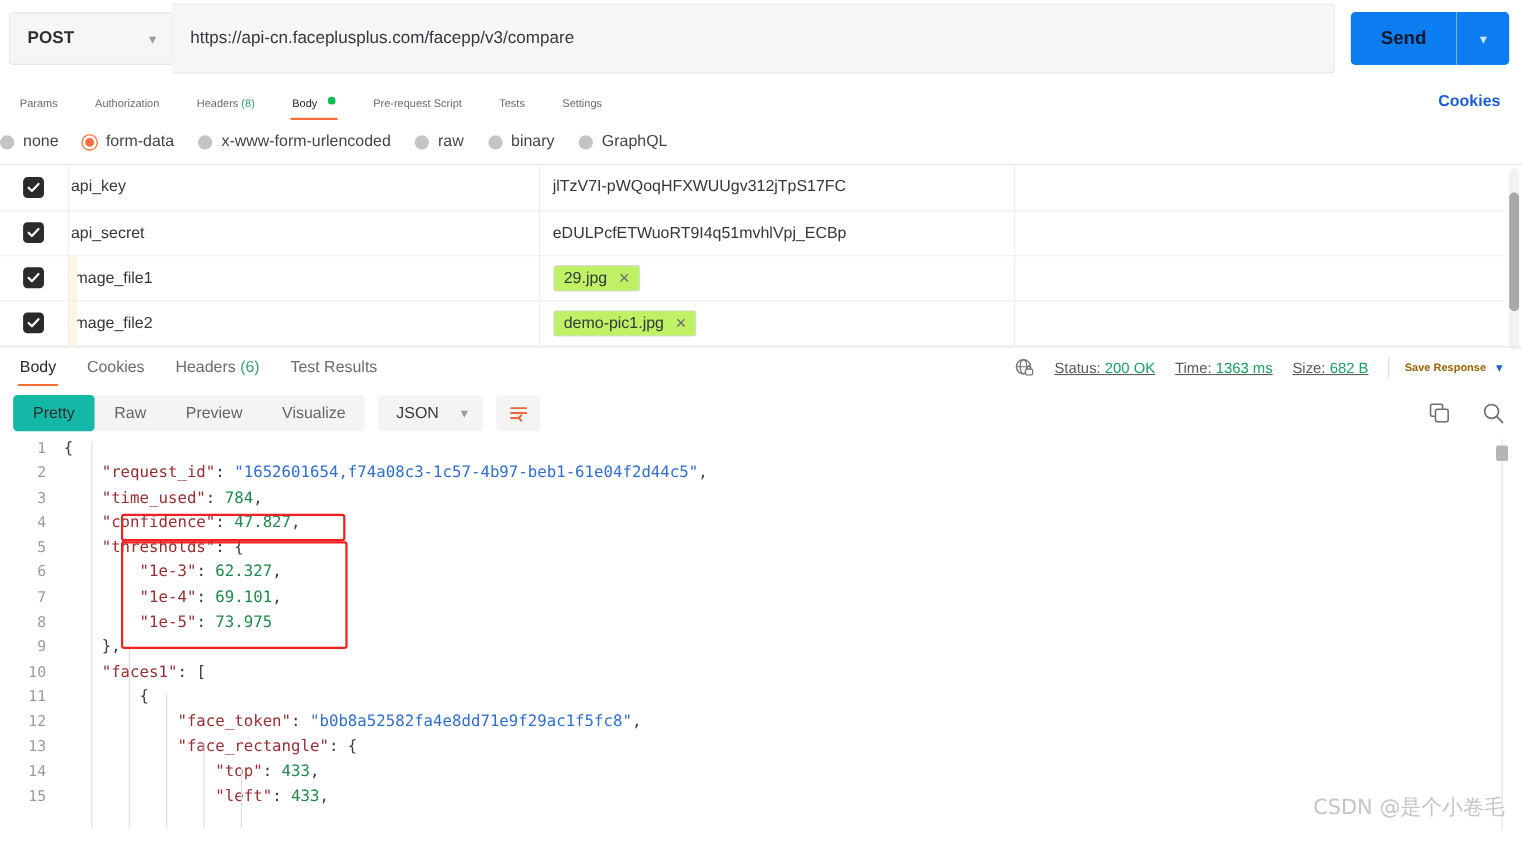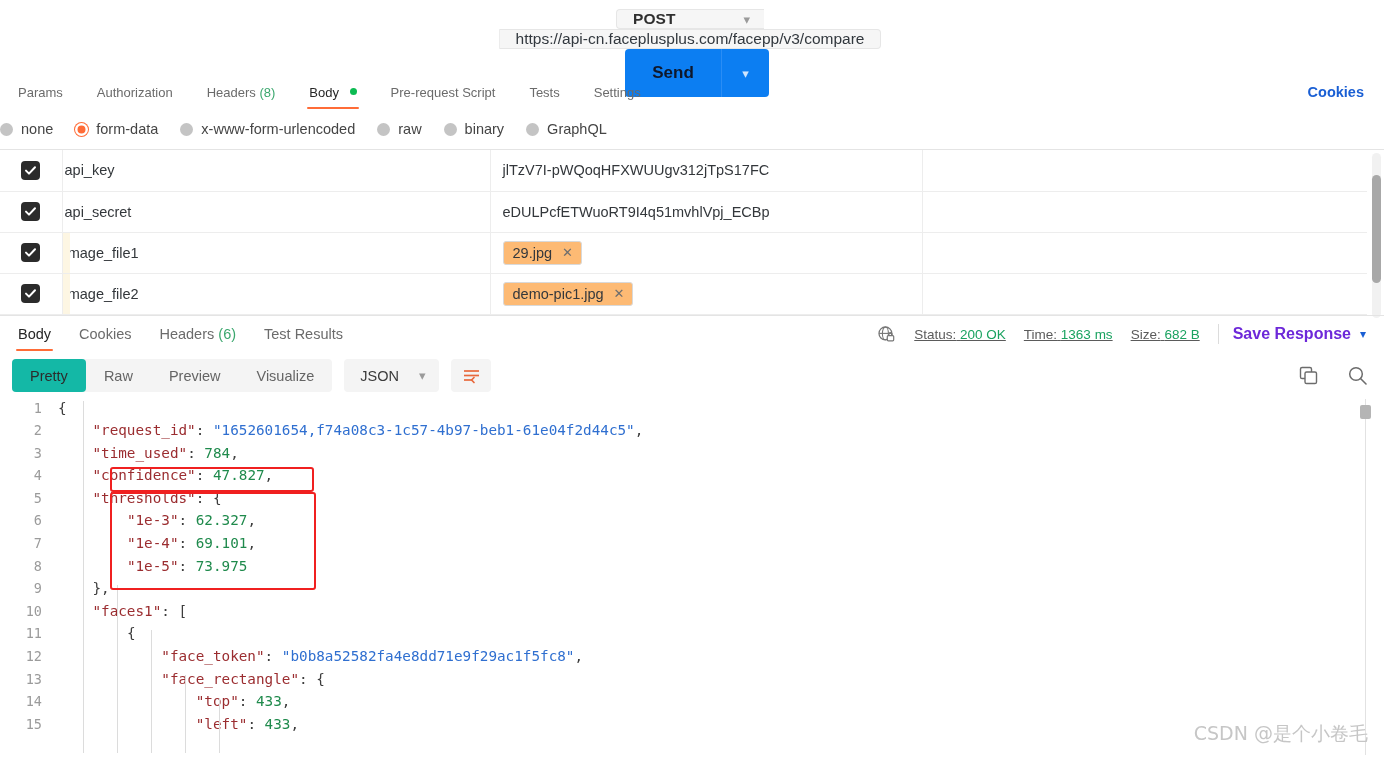--- a/index.html
+++ b/index.html
@@ -6,32 +6,32 @@
   html, body {
     margin: 0; padding: 0;
     width: 1384px; height: 776px;
     background: #ffffff;
     font-family: "Liberation Sans", sans-serif;
     overflow: hidden;
   }
   .app { position: relative; width: 1384px; height: 776px; background: #fff; }
 
   
-  .urlbar { display: flex; align-items: center; padding: 9px 12px 9px 8px; height: 70px; flex-direction: column; }
+  .urlbar { display: flex; align-items: center; padding: 9px 12px 9px 8px; height: 70px; }
   .method-box {
     width: 148px; height: 48px; background: #f6f6f6;
     border: 1px solid #e6e6e6; border-right: none;
     border-radius: 4px 0 0 4px;
     display: flex; align-items: center; justify-content: space-between;
     padding: 0 14px 0 16px;
   }
   .method-label { font-size: 15.5px; color: #2f2f2f; font-weight: 600; letter-spacing: .1px; }
   .chev { color: #9a9a9a; font-size: 13px; line-height: 1; }
   .url-input {
-    flex: 1; height: 48px; background: #f6f6f6;
+    flex: 1; height: 64px; background: #f6f6f6;
     border: 1px solid #e6e6e6; border-left: 1px solid #ececec;
     border-radius: 0 4px 4px 0;
     display: flex; align-items: center; padding: 0 16px;
     font-size: 15.5px; color: #32383e;
   }
   .send-group { display: flex; margin-left: 14px; }
   .send-btn {
     background: #0c7ef2; color: #0f172a; font-size: 17px; font-weight: bold;
     height: 48px; width: 96px; border: none; border-radius: 4px 0 0 4px;
     display: flex; align-items: center; justify-content: center; cursor: pointer;
@@ -41,21 +41,21 @@
     background: #0c7ef2; color: #cfe5fd; height: 48px; width: 48px;
     border: none; border-left: 1px solid #2a8df5; border-radius: 0 4px 4px 0;
     display: flex; align-items: center; justify-content: center; cursor: pointer; font-size: 13px;
   }
 
   
   .req-tabs {
     display: flex; align-items: flex-end; height: 39px;
     padding: 0 20px 0 18px; position: relative;
   }
-  .rt { font-size: 13px; color: #6b6b6b; padding: 0 0 9px 0; margin-right: 34px;
+  .rt { font-size: 10px; color: #6b6b6b; padding: 0 0 9px 0; margin-right: 34px;
         position: relative; cursor: pointer; white-space: nowrap; }
   .rt .cnt { color: #3aa76d; }
   .rt.active { color: #262626; }
   .rt.active::after {
     content: ""; position: absolute; left: -2px; right: -2px; bottom: 0;
     height: 2.5px; background: #ff6c37; border-radius: 2px;
   }
   .dot-green {
     display: inline-block; width: 7px; height: 7px; border-radius: 50%;
     background: #0cbb52; margin-left: 7px; vertical-align: 2px;
@@ -88,21 +88,21 @@
   .chk {
     width: 19px; height: 19px; border-radius: 4px; background: #2b2b2b;
     display: inline-flex; align-items: center; justify-content: center;
     cursor: pointer; vertical-align: middle;
   }
   .chk svg { display: block; }
   .file-left-marker { position: absolute; left: 0; top: 0; bottom: 0; width: 7px; background: #fdf6e3; }
   .chip {
     display: inline-flex; align-items: center; gap: 10px;
     border: 1px solid #d9d9d9; border-radius: 3px;
-    padding: 3px 8px 3px 9px; font-size: 14.5px; color: #34383c; background: #fdba74;
+    padding: 3px 8px 3px 9px; font-size: 14.5px; color: #34383c; background: #bef264;
   }
   .chip .x { color: #6e6e6e; font-size: 13px; cursor: pointer; }
   .fd-scroll-track {
     position: absolute; right: 3px; top: 3px; width: 9px; height: 165px;
     background: #f1f1f1; border-radius: 5px;
   }
   .fd-scroll-thumb {
     position: absolute; left: 0; top: 22px; width: 9px; height: 108px;
     background: #a8a8a8; border-radius: 5px; cursor: pointer;
   }
@@ -115,21 +115,21 @@
   .resp-tab { font-size: 14.5px; color: #6b6b6b; margin-right: 28px; position: relative;
               padding-bottom: 9px; padding-top: 9px; cursor: pointer; }
   .resp-tab.active { color: #262626; }
   .resp-tab.active::after {
     content: ""; position: absolute; left: -2px; right: -2px; bottom: 0;
     height: 2.5px; background: #ff6c37; border-radius: 2px;
   }
   .resp-meta { margin-left: auto; display: flex; align-items: center; gap: 0; }
   .meta-item { font-size: 13.5px; color: #5b5b5b; margin-left: 18px; white-space: nowrap; text-decoration: underline; }
   .meta-item b { font-weight: normal; color: #1aa260; }
-  .save-resp { color: #6d28d9; font-weight: bold; font-size: 16px; cursor: pointer; }
+  .save-resp { color: #a16207; font-weight: bold; font-size: 10px; cursor: pointer; }
   .meta-sep { width: 1px; height: 20px; background: #dcdcdc; margin: 0 14px 0 18px; }
 
   
   .resp-toolbar { display: flex; align-items: center; height: 46px; padding: 0 16px 0 12px; }
   .seg { display: flex; background: #f4f4f4; border-radius: 4px; height: 33px; align-items: center; }
   .seg-item { font-size: 14.5px; color: #656565; padding: 0 18px; height: 33px;
               display: flex; align-items: center; cursor: pointer; border-radius: 4px; }
   .seg-item.active { background: #14b8a6; color: #2c2c2c; }
   .fmt-select {
     margin-left: 12px; background: #f4f4f4; border-radius: 4px; height: 33px;

